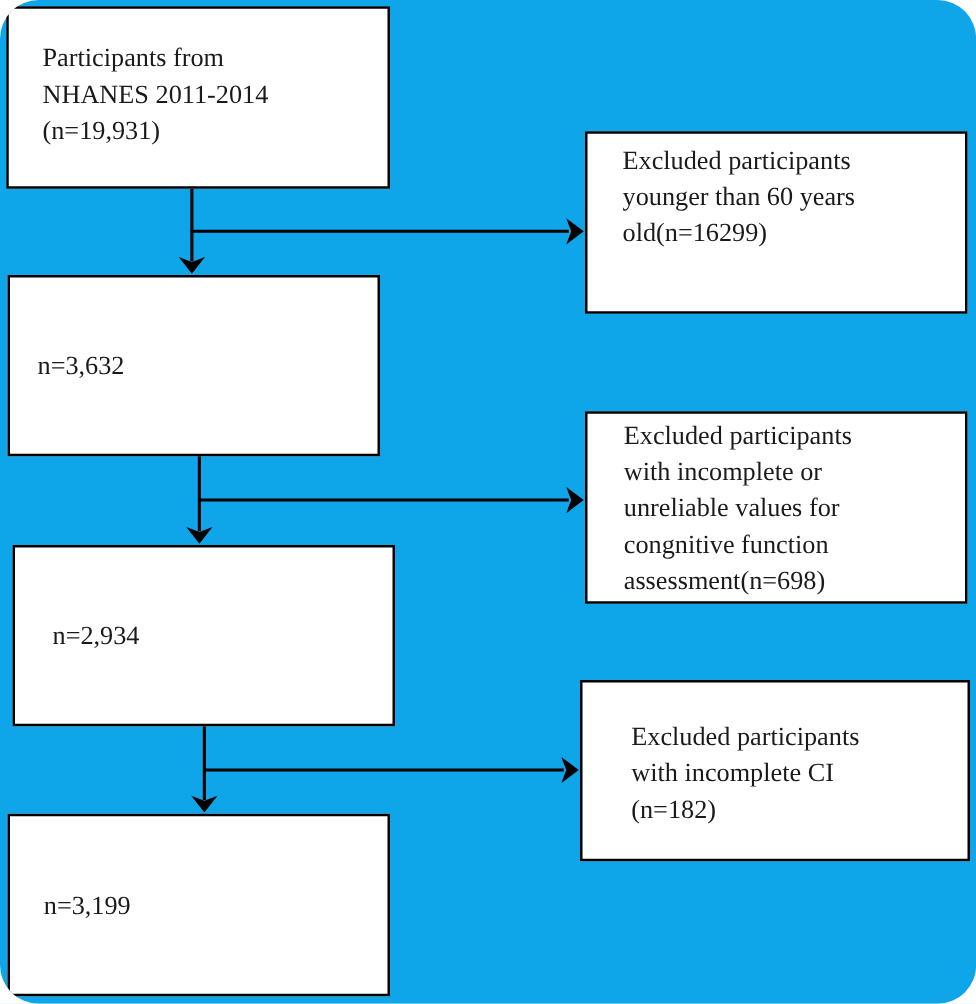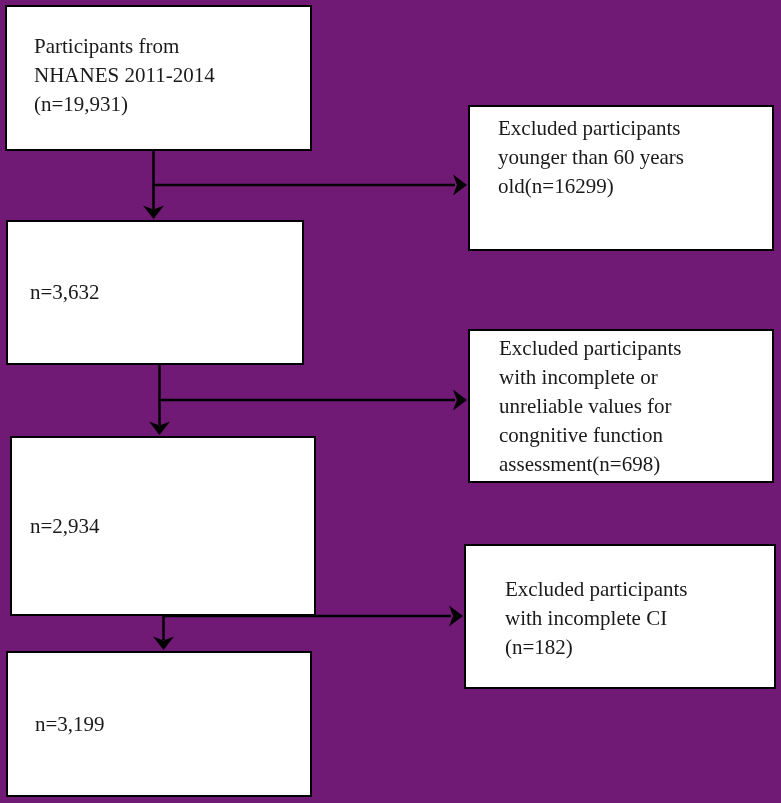--- a/index.html
+++ b/index.html
@@ -1,23 +1,24 @@
 <!DOCTYPE html>
 <html><head>
 <meta charset="utf-8">
 <style>
   html, body { margin: 0; padding: 0; background: #ffffff; }
   .canvas {
     position: relative;
     width: 781px;
     height: 803px;
-    background: #701a75;
+    background: #0ea5e9;
     font-family: "Liberation Serif", "DejaVu Serif", serif;
     color: #1a1a1a;
     overflow: hidden;
+    border-radius: 31px;
   }
   .arrows {
     position: absolute;
     left: 0; top: 0;
     width: 781px; height: 803px;
     pointer-events: none;
   }
   .box {
     position: absolute;
     box-sizing: border-box;
@@ -25,21 +26,21 @@
     border: 2px solid #000000;
     font-size: 21px;
     line-height: 29px;
   }
   .box-text { white-space: pre-line; display: block; }
   .vcenter { display: flex; align-items: center; }
 
   
   #lb1 { left: 5px;  top: 5px;   width: 307px; height: 146px; padding: 25px 16px 0 27px; }
   #lb2 { left: 6px;  top: 220px; width: 298px; height: 145px; padding-left: 22px; }
-  #lb3 { left: 10px; top: 436px; width: 306px; height: 180px; padding-left: 18px; }
+  #lb3 { left: 10px; top: 436px; width: 306px; height: 145px; padding-left: 30px; }
   #lb4 { left: 6px;  top: 651px; width: 306px; height: 146px; padding-left: 27px; }
 
   
   #rb1 { left: 468px; top: 105px; width: 306px; height: 146px; padding: 7px 10px 0 28px; }
   #rb2 { left: 468px; top: 329px; width: 306px; height: 154px; padding: 3px 10px 0 29px; }
   #rb3 { left: 464px; top: 544px; width: 312px; height: 145px; padding: 29px 10px 0 39px; }
 </style>
 </head>
 <body>
 

